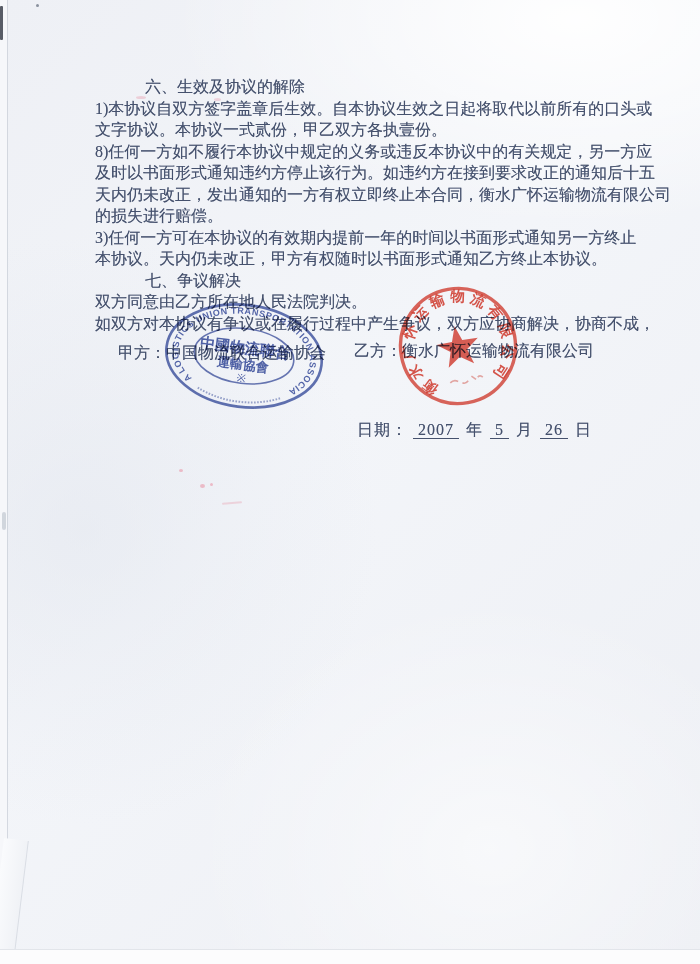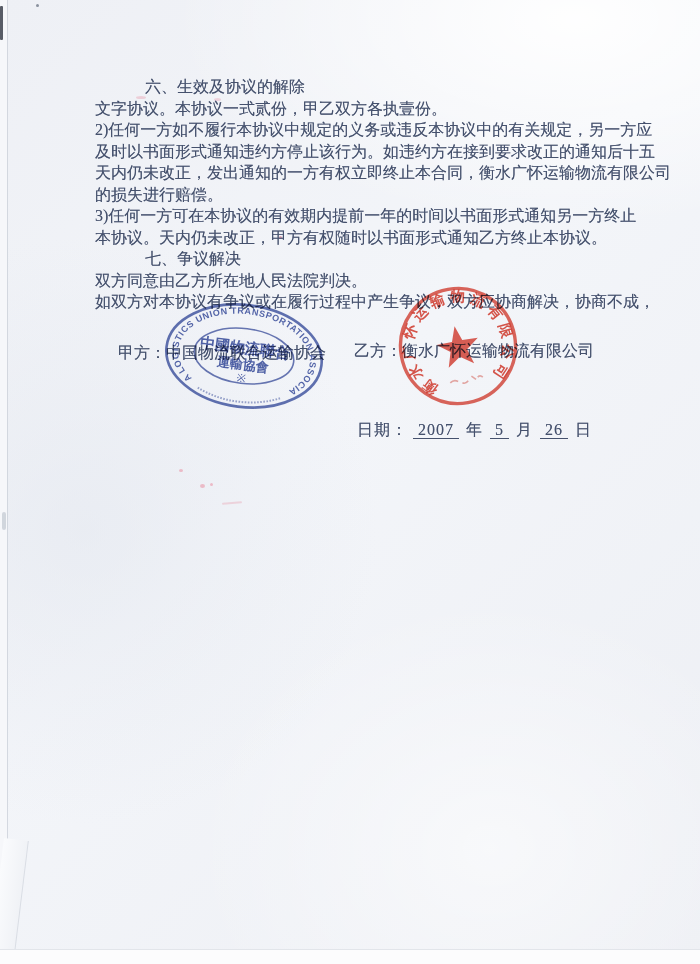--- a/index.html
+++ b/index.html
@@ -66,22 +66,23 @@
   <div class="pink pk1"></div>
   <div class="pink pk2"></div>
   <div class="pink pk3"></div>
   <div class="pink pk4"></div>
   <div class="pink pk5"></div>
   <div class="pink pk6"></div>
   <div class="pink pk7"></div>
 
   <div class="body-text">
     <div class="line indent">六、生效及协议的解除</div>
+    <div class="line">1)本协议自双方签字盖章后生效。自本协议生效之日起将取代以前所有的口头或</div>
     <div class="line">文字协议。本协议一式贰份，甲乙双方各执壹份。</div>
-    <div class="line">2)任何一方如不履行本协议中规定的义务或违反本协议中的有关规定，另一方应</div>
+    <div class="line">8)任何一方如不履行本协议中规定的义务或违反本协议中的有关规定，另一方应</div>
     <div class="line">及时以书面形式通知违约方停止该行为。如违约方在接到要求改正的通知后十五</div>
     <div class="line">天内仍未改正，发出通知的一方有权立即终止本合同，衡水广怀运输物流有限公司</div>
     <div class="line">的损失进行赔偿。</div>
     <div class="line">3)任何一方可在本协议的有效期内提前一年的时间以书面形式通知另一方终止</div>
     <div class="line">本协议。天内仍未改正，甲方有权随时以书面形式通知乙方终止本协议。</div>
     <div class="line indent">七、争议解决</div>
     <div class="line">双方同意由乙方所在地人民法院判决。</div>
     <div class="line">如双方对本协议有争议或在履行过程中产生争议，双方应协商解决，协商不成，</div>
   </div>
 

